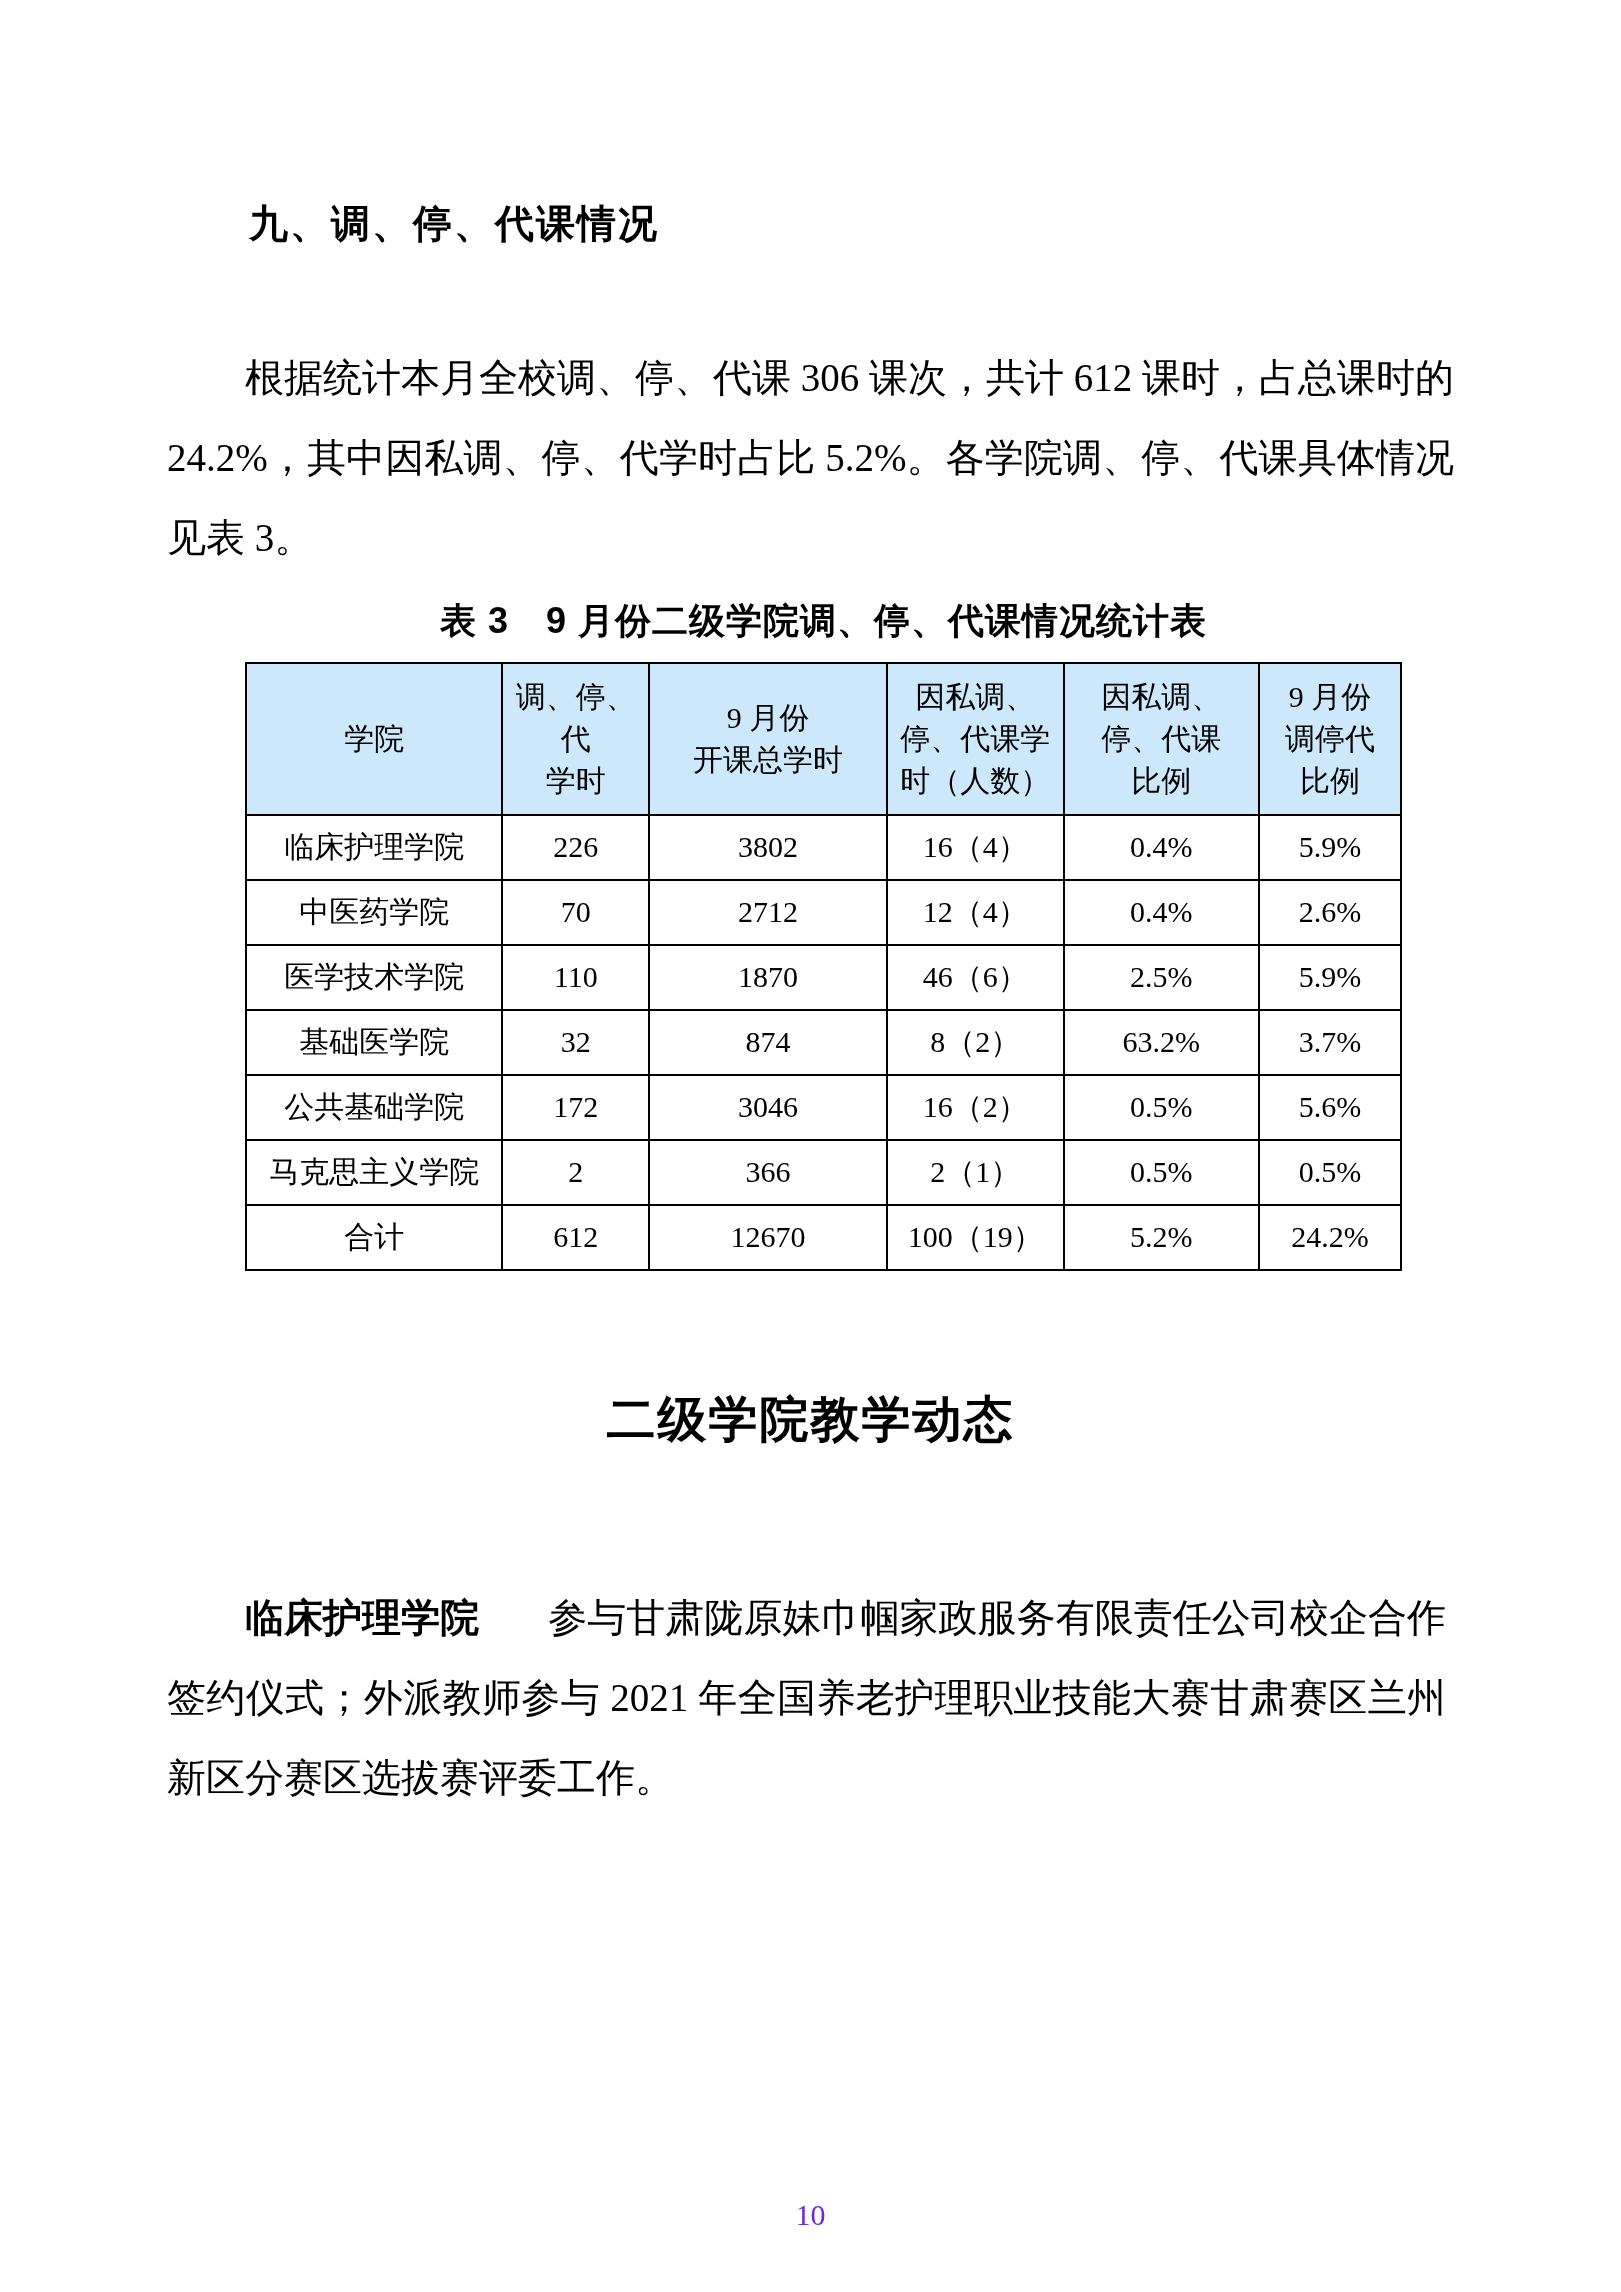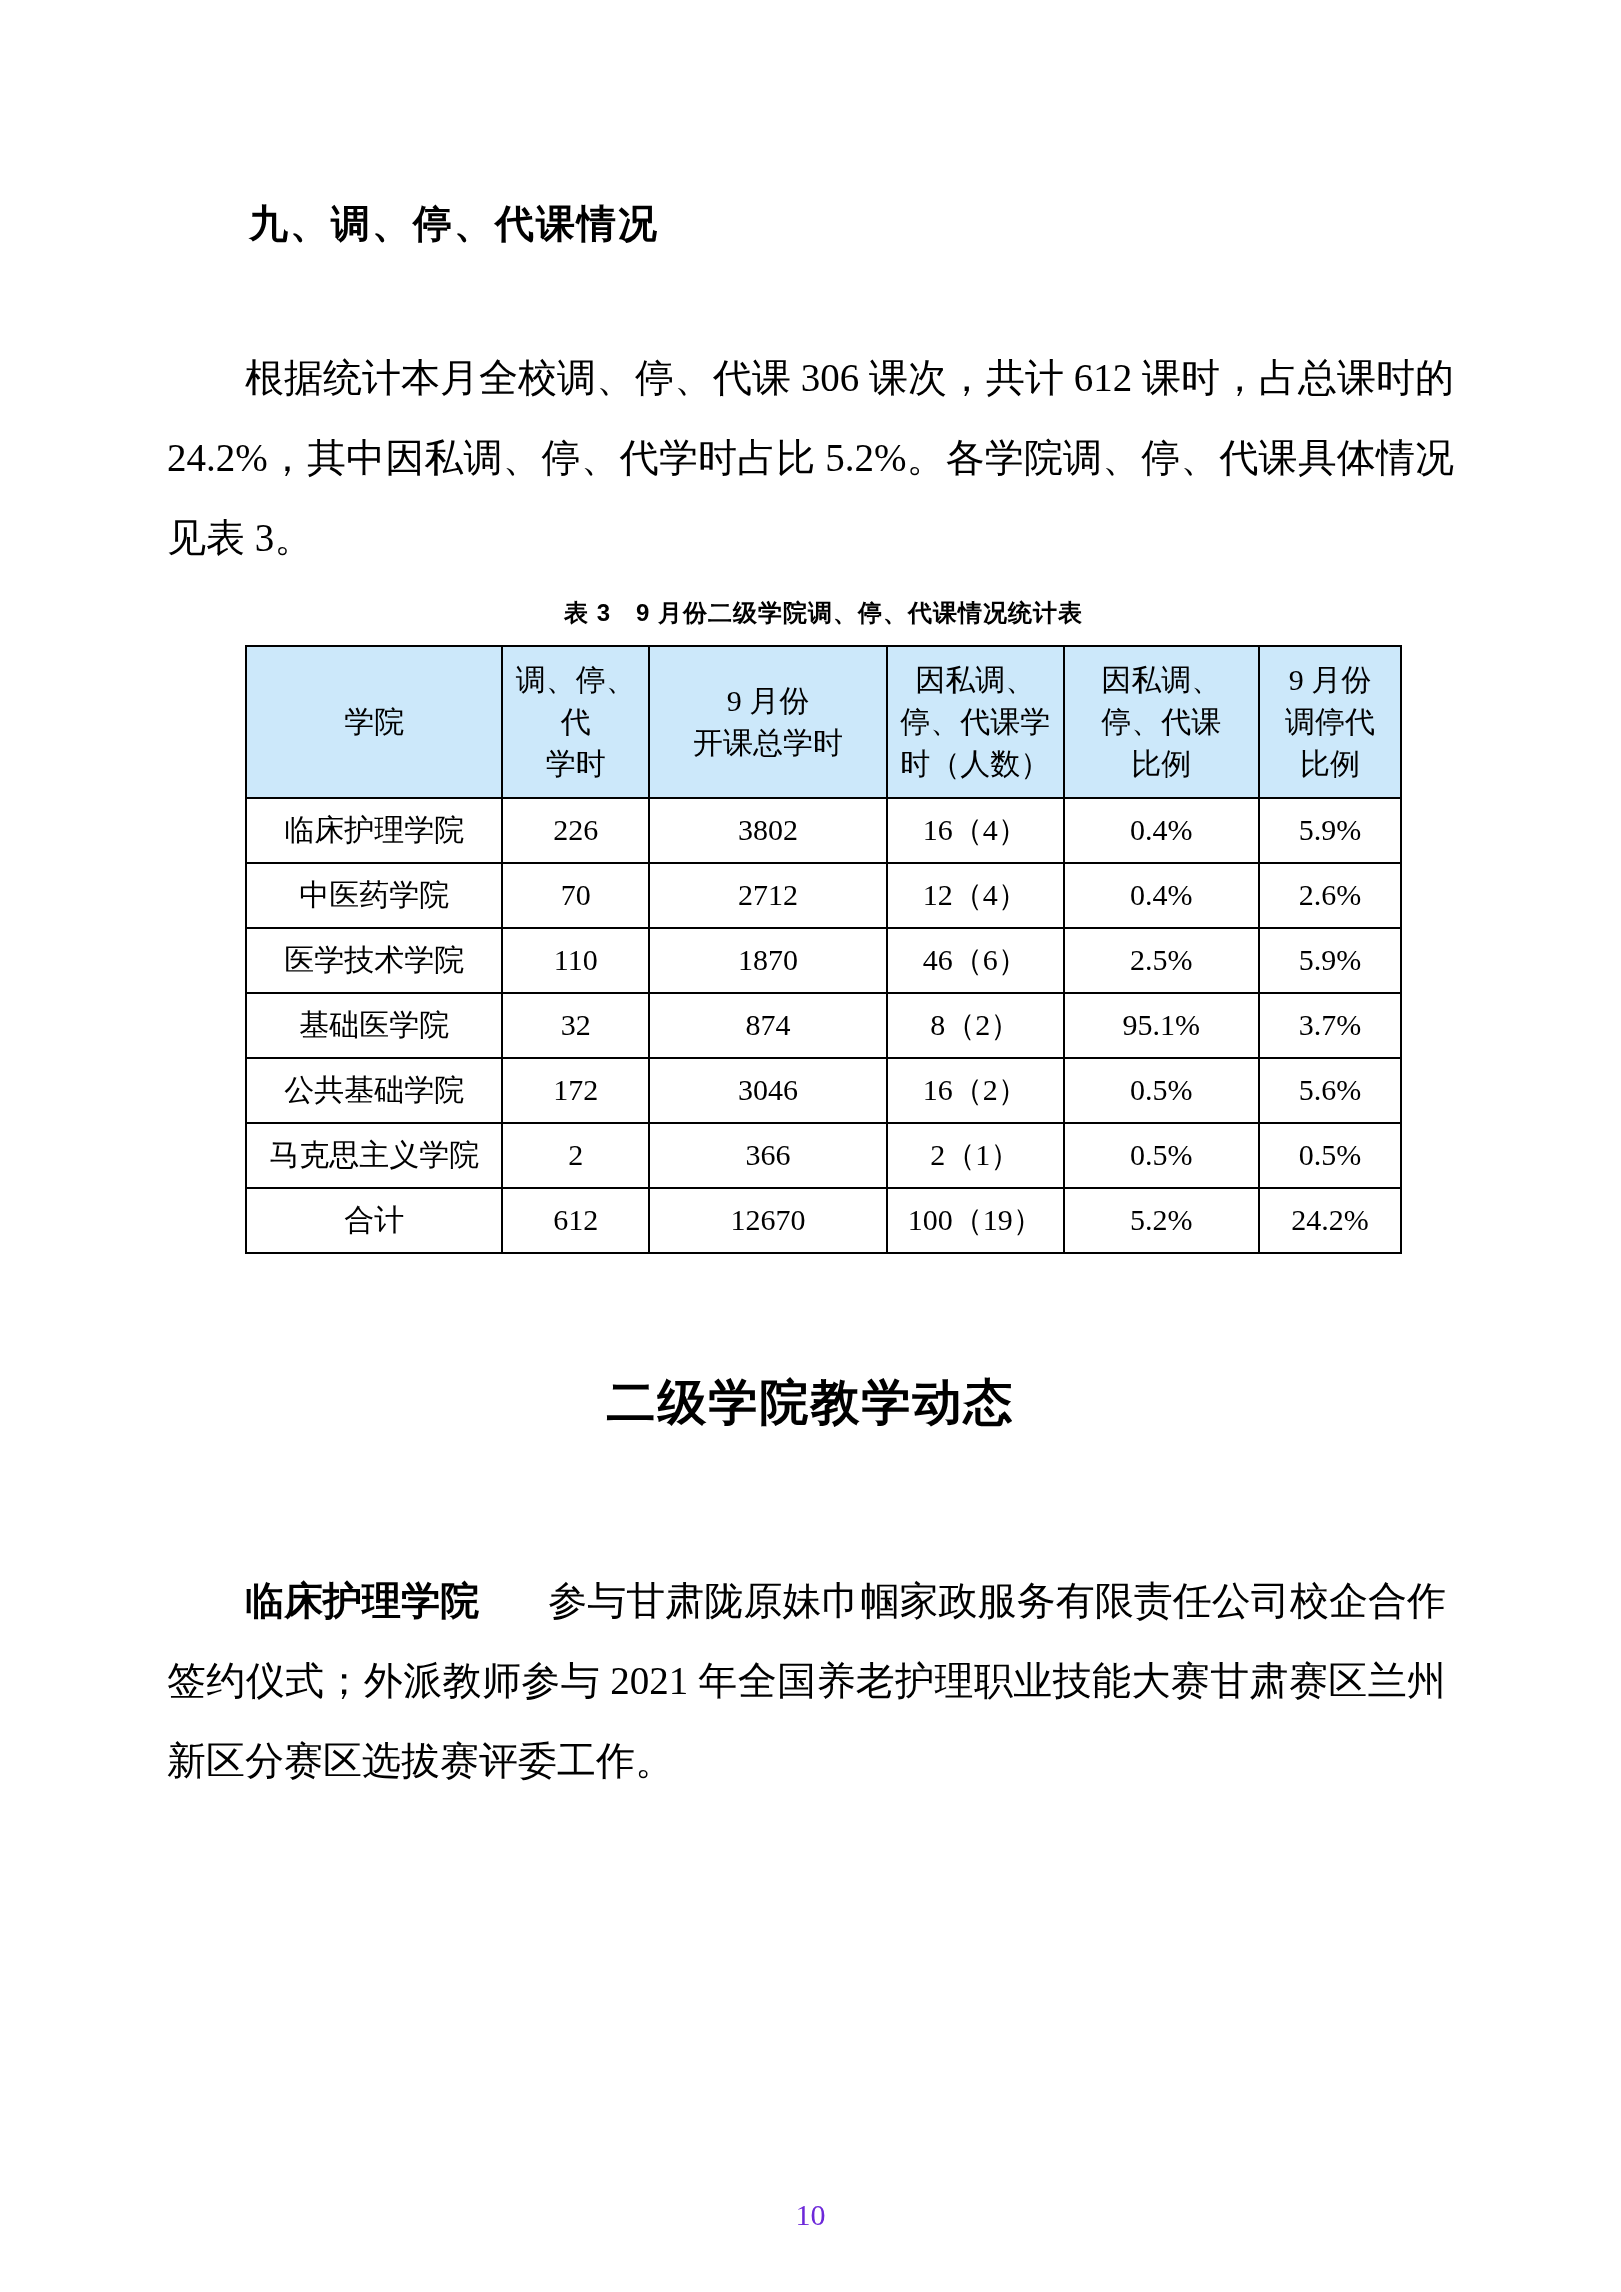--- a/index.html
+++ b/index.html
@@ -34,21 +34,21 @@
     text-justify: inter-ideograph;
     text-indent: 2em;
   }
   .table-block {
     margin: 19.6px 0 0 78px;
     width: 1157px;
   }
   .table-caption {
     font-family: "Liberation Sans", "DejaVu Sans", sans-serif;
     font-weight: bold;
-    font-size: 24px;
+    font-size: 36px;
     text-align: center;
     margin-bottom: 15.7px;
     letter-spacing: 1px;
   }
   table.stats-table {
     border-collapse: collapse;
     width: 1157px;
     table-layout: fixed;
     border: 2.9px solid #000;
   }
@@ -175,21 +175,21 @@
           <td>1870</td>
           <td>46（6）</td>
           <td>2.5%</td>
           <td>5.9%</td>
         </tr>
         <tr>
           <td>基础医学院</td>
           <td>32</td>
           <td>874</td>
           <td>8（2）</td>
-          <td>95.1%</td>
+          <td>63.2%</td>
           <td>3.7%</td>
         </tr>
         <tr>
           <td>公共基础学院</td>
           <td>172</td>
           <td>3046</td>
           <td>16（2）</td>
           <td>0.5%</td>
           <td>5.6%</td>
         </tr>

